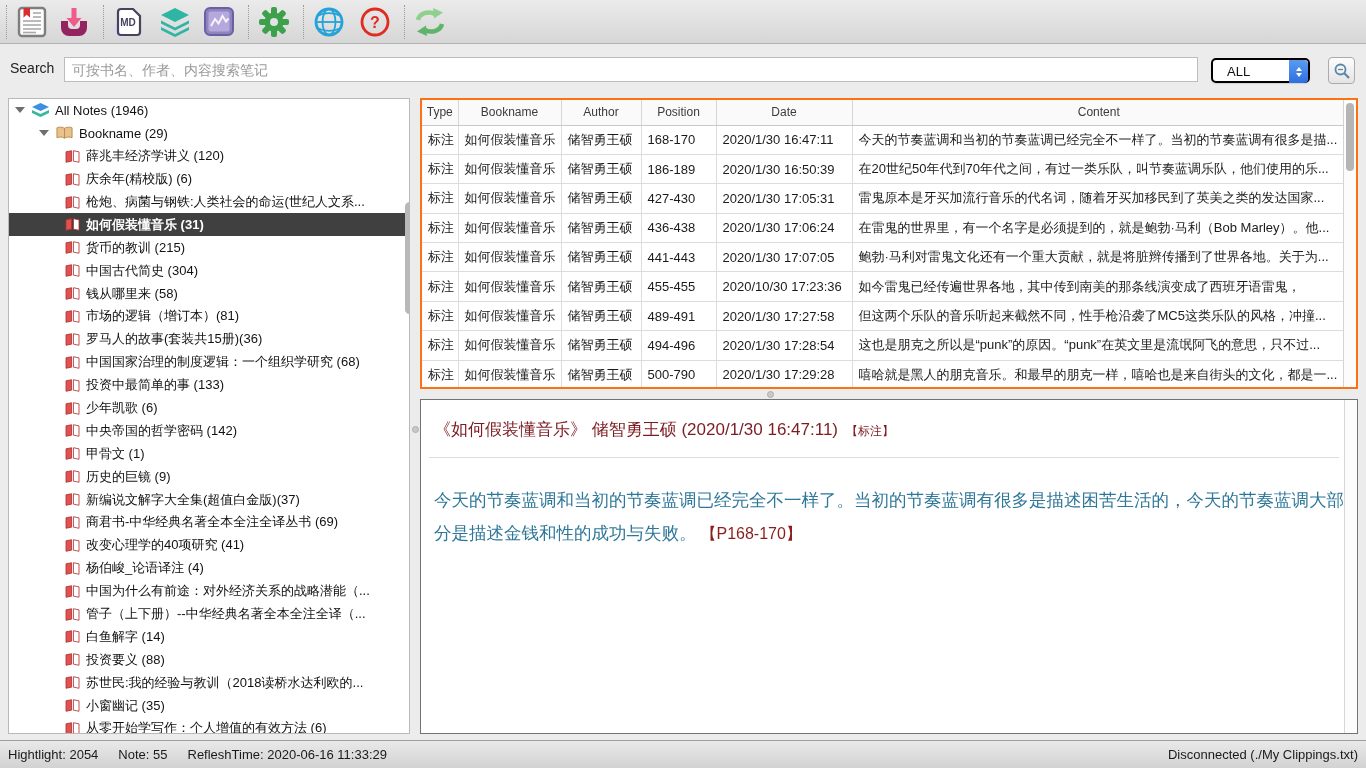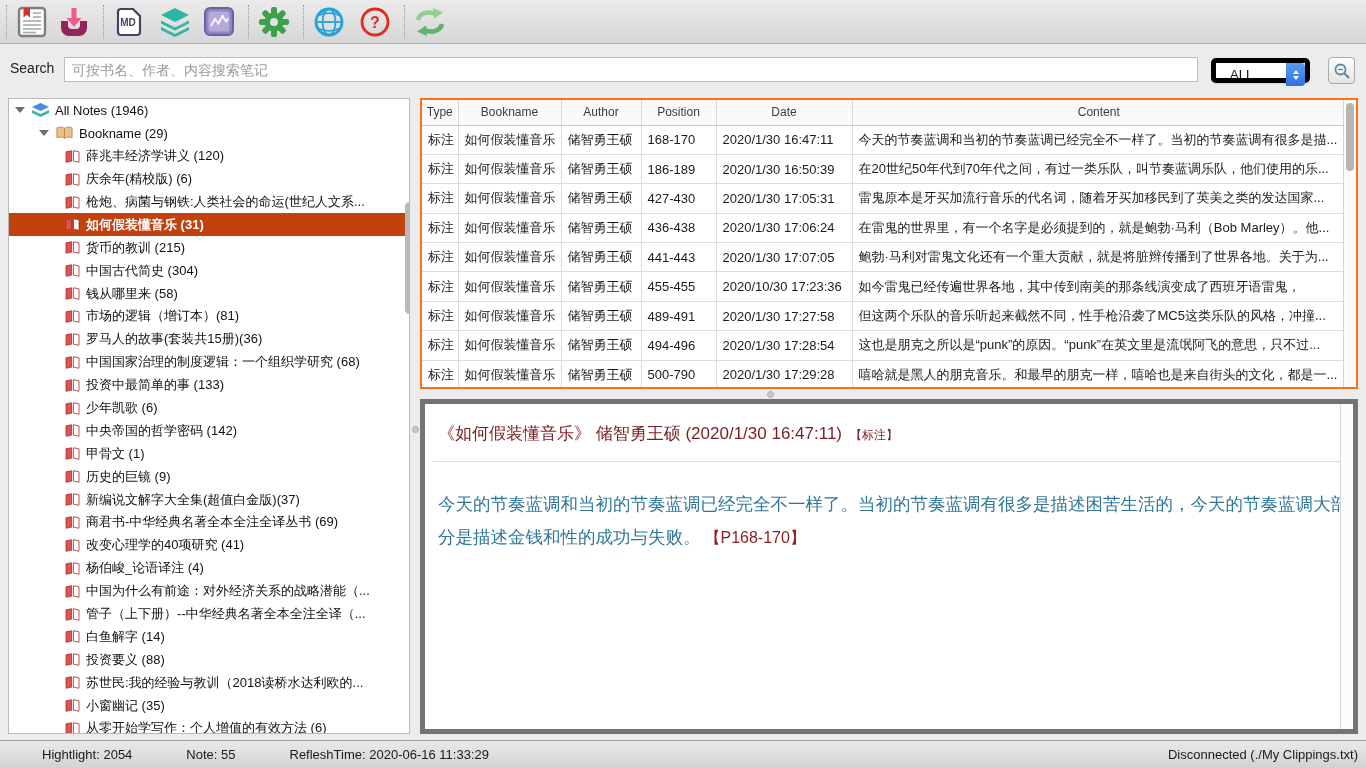--- a/index.html
+++ b/index.html
@@ -13,21 +13,21 @@
   .tb-sep { width:1px; height:34px; border-left:1px dotted #9a9a9a; margin:0 6px; }
   .tb-btn { width:38px; height:38px; display:flex; align-items:center; justify-content:center; }
 
   
   #searchbar { position:absolute; left:0; top:45px; width:1366px; height:49px; background:#ececec;padding-left:8px; }
   #search-label { position:absolute; left:10px; top:15px; font-size:14px; color:#222; }
   #search-input { position:absolute; left:64px; top:12px; width:1134px; height:25px;
     border:1px solid #bdbdbd; background:#fff; font-size:14px; padding:0 7px; color:#222; outline:none; }
   #search-input::placeholder { color:#9a9a9a; }
   #filter-select { position:absolute; left:1211px; top:13px; width:99px; height:25px;
-    background:#fff; border:5px solid #000000; border-radius:5px; box-shadow:0 1px 1px rgba(0,0,0,.12); }
+    background:#fff; border:2px solid #000000; border-radius:5px; box-shadow:0 1px 1px rgba(0,0,0,.12); }
   #filter-select .val { position:absolute; left:14px; top:4px; font-size:13px; color:#111; }
   #filter-select .stepper { position:absolute; right:0; top:0; width:19px; height:23px;
     background:linear-gradient(#5a9bf0,#2e6fe2); border-radius:0 4px 4px 0;
     display:flex; flex-direction:column; align-items:center; justify-content:center; gap:2px; }
   .chev-up { width:0;height:0;border-left:3.5px solid transparent;border-right:3.5px solid transparent;border-bottom:4.5px solid #fff; }
   .chev-dn { width:0;height:0;border-left:3.5px solid transparent;border-right:3.5px solid transparent;border-top:4.5px solid #fff; }
   #search-btn { position:absolute; left:1328px; top:12px; width:27px; height:27px;
     background:linear-gradient(#fdfdfd,#e4e4e4); border:1px solid #ababab; border-radius:4px;
     display:flex; align-items:center; justify-content:center; }
 
@@ -36,21 +36,21 @@
     background:#fff; border:1px solid #b9b9b9; overflow:hidden; }
   .tree-row { height:22.9px; display:flex; align-items:center; white-space:nowrap;
     overflow:hidden; font-size:13px; color:#111; }
   .tree-row.root  { padding-left:6px;  }
   .tree-row.group { padding-left:30px; }
   .tree-row.book  { padding-left:56px; }
   .disclosure { width:0; height:0; border-left:5px solid transparent; border-right:5px solid transparent;
     border-top:6px solid #6f6f6f; margin-right:7px; flex:none; }
   .tree-icon { flex:none; margin-right:6px; display:flex; align-items:center; }
   .tree-label { overflow:hidden; }
-  .tree-row.book.selected { background:#c2410c; color:#fff; font-weight:bold; }
+  .tree-row.book.selected { background:#404040; color:#fff; font-weight:bold; }
   #sidebar-scrollbar { position:absolute; left:394px; top:99px; width:14px; height:634px; }
   #sidebar-scroll-handle { position:absolute; left:2px; top:4px; width:9px; height:112px;
     background:#b9b9b9; border-radius:5px; }
 
   
   #table-pane { position:absolute; left:420px; top:98px; width:938px; height:291px;
     background:#fff; border:2px solid #f97316; overflow:hidden; }
   #notes-table { border-collapse:collapse; table-layout:fixed; width:923px; }
   #notes-table th { height:25px; font-size:12px; font-weight:normal; color:#3c3c3c;
     background:#fafafa; border-bottom:1px solid #c9c9c9; border-right:1px solid #d6d6d6; text-align:center; }
@@ -66,35 +66,35 @@
     background:#b5b5b5; border-radius:4px; }
 
   
   .split-dot { position:absolute; width:7px; height:7px; border-radius:50%;
     background:#c9c9c9; border:1px solid #adadad; }
   #hsplit-dot { left:767px; top:391px; }
   #vsplit-dot { left:412px; top:426px; }
 
   
   #detail-pane { position:absolute; left:420px; top:399px; width:938px; height:335px;
-    background:#fff; border:5px solid #737373; overflow:hidden; }
+    background:#fff; border:1px solid #737373; overflow:hidden; }
   #detail-title { position:absolute; left:13px; top:18px; font-size:17px; color:#7c1b22; }
   #detail-tag { font-size:12px; margin-left:8px; }
   #detail-rule { position:absolute; left:8px; top:57px; width:910px; border-top:1px solid #dcdcdc; }
   #detail-content { position:absolute; left:13px; top:84px; width:912px;
     font-size:17.5px; line-height:33px; color:#2e7799; }
   #detail-postag { font-size:16px; color:#8b1e1e; margin-left:4px; }
   #detail-scrollbar { position:absolute; right:0; top:0; width:13px; height:333px;
     background:#fcfcfc; border-left:1px solid #d8d8d8; }
 
   
   #statusbar { position:absolute; left:0; top:740px; width:1366px; height:28px;
     background:linear-gradient(#e9e9e9,#d2d2d2); border-top:1px solid #9f9f9f;
     display:flex; align-items:center; font-size:13px; color:#1a1a1a; padding:0 8px; }
-  #statusbar .s-item { margin-right:20px;margin-left:34px; }
+  #statusbar .s-item { margin-right:20px; }
   #status-connection { margin-left:auto; }
 </style>
 </head>
 <body>
 
 <div id="toolbar">
   <div class="tb-sep"></div>
   <div class="tb-btn">
     <svg width="30" height="32" viewBox="0 0 30 32">
       <rect x="2" y="2" width="26" height="28" rx="3" fill="#fdfdfd" stroke="#7e7e7e" stroke-width="2.4"></rect>

